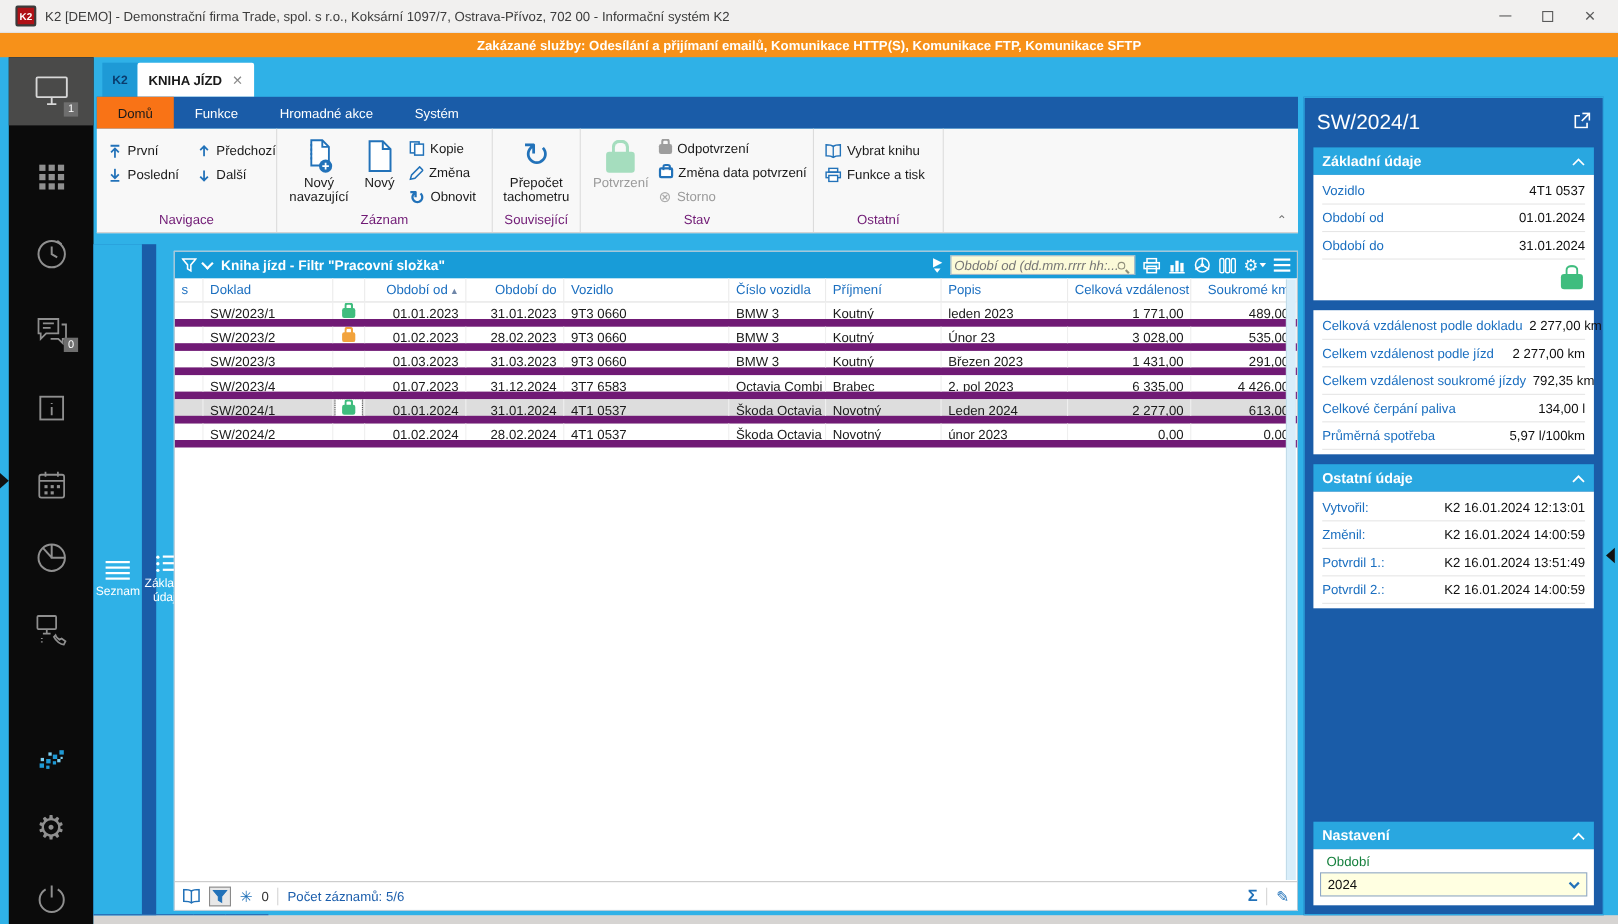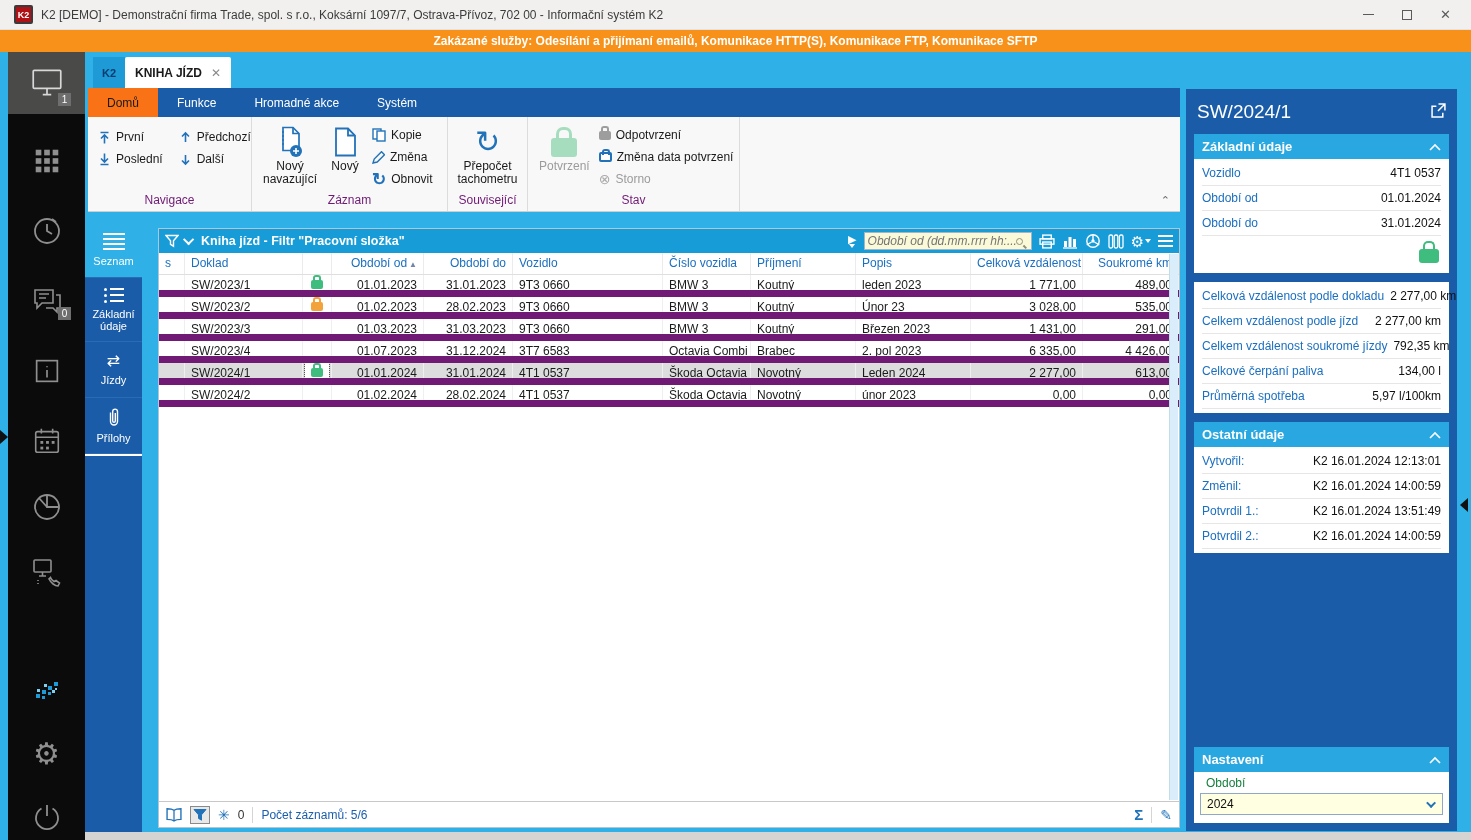--- a/index.html
+++ b/index.html
@@ -56,21 +56,21 @@
   .lock{position:relative;display:inline-block;width:12px;height:9px;border-radius:2px;margin-top:5px}
   .lock::before{content:"";position:absolute;top:-5px;left:2px;width:4px;height:4px;border:2px solid #000;border-bottom:0;border-radius:3px 3px 0 0}
   .lock.green{background:#3FBD7E}.lock.green::before{border-color:#3FBD7E}
   .lock.orange{background:#F2A33C}.lock.orange::before{border-color:#F2A33C}
   .lock.gray{background:#9D9D9D}.lock.gray::before{border-color:#9D9D9D}
   .lock.blueo{background:#fff;border:2px solid #2272B9;width:13px;height:10px}.lock.blueo::before{border-color:#2272B9;left:1px}
   .lock.mint{width:26px;height:19px;border-radius:3px;background:#A5DDBE;margin-top:10px}.lock.mint::before{top:-11px;left:5px;width:10px;height:10px;border:3px solid #A5DDBE;border-bottom:0;border-radius:7px 7px 0 0}
   .lock.big-green{width:20px;height:14px;background:#3FBD7E;border-radius:3px}.lock.big-green::before{top:-8px;left:4px;width:8px;height:7px;border:2.5px solid #3FBD7E;border-bottom:0;border-radius:5px 5px 0 0}
 
   
-  .subnav{position:absolute;left:85px;top:222px;width:57px;bottom:8px;background:#1A5CA8;display:flex;flex-direction:column}
+  .subnav{position:absolute;left:85px;top:222px;width:57px;bottom:8px;background:#1A5CA8;display:flex;flex-direction:row}
   .snitem{min-height:56px;display:flex;flex-direction:column;align-items:center;justify-content:center;color:#fff;font-size:11px;text-align:center;cursor:pointer;border-bottom:1px solid #2a6cb4;gap:5px;padding:4px 2px;line-height:12px}
   .snitem.active{background:#2FB1E7}
   .sn-sep{height:2px;background:#fff}
   .hamb{display:flex;flex-direction:column;gap:3px}
   .hamb i{display:block;width:22px;height:2px;background:#fff}
   .listic{display:flex;flex-direction:column;gap:3px}
   .listic i{display:flex;align-items:center;gap:3px}
   .listic i::before{content:"";width:3px;height:3px;background:#fff;border-radius:50%}
   .listic i::after{content:"";width:14px;height:2px;background:#fff}
   .swapglyph{font-size:16px;color:#fff;line-height:16px}
@@ -389,20 +389,42 @@
         </div>
         <div class="rsm dis">
           <span class="storno-glyph">⊗</span>
           <span>Storno</span>
         </div>
       </div>
     </div>
     <div class="rlabel">Stav</div>
   </div>
 
+  <div class="rgroup" style="width:118px">
+    <div class="rcol" style="margin-top:4px">
+      <div class="rsm">
+        <svg width="15" height="13" viewBox="0 0 15 13">
+            <path d="M7.5 2C6 .9 3.8.6 1 .6v10c2.8 0 5 .3 6.5 1.4C9 10.9 11.2 10.6 14 10.6V.6c-2.8 0-5 .3-6.5 1.4z" fill="none" stroke="#2272B9" stroke-width="1.3"></path>
+            <path d="M7.5 2v10" stroke="#2272B9" stroke-width="1.2"></path>
+          </svg>
+        <span>Vybrat knihu</span>
+      </div>
+      <div class="rsm">
+        <svg width="15" height="14" viewBox="0 0 15 14">
+            <g fill="none" stroke="#2272B9" stroke-width="1.3">
+              <rect x="3.5" y="1" width="8" height="3.5"></rect>
+              <rect x="1" y="4.5" width="13" height="5"></rect>
+              <rect x="3.5" y="7.5" width="8" height="5.5" fill="#fff"></rect>
+            </g>
+          </svg>
+        <span>Funkce a tisk</span>
+      </div>
+    </div>
+    <div class="rlabel">Ostatní</div>
+  </div>
   <span class="ribbon-collapse">⌃</span>
 </div>
 
 <div class="subnav">
   <div class="snitem active">
     <span class="hamb">
         <i></i>
         <i></i>
         <i></i>
         <i></i>

